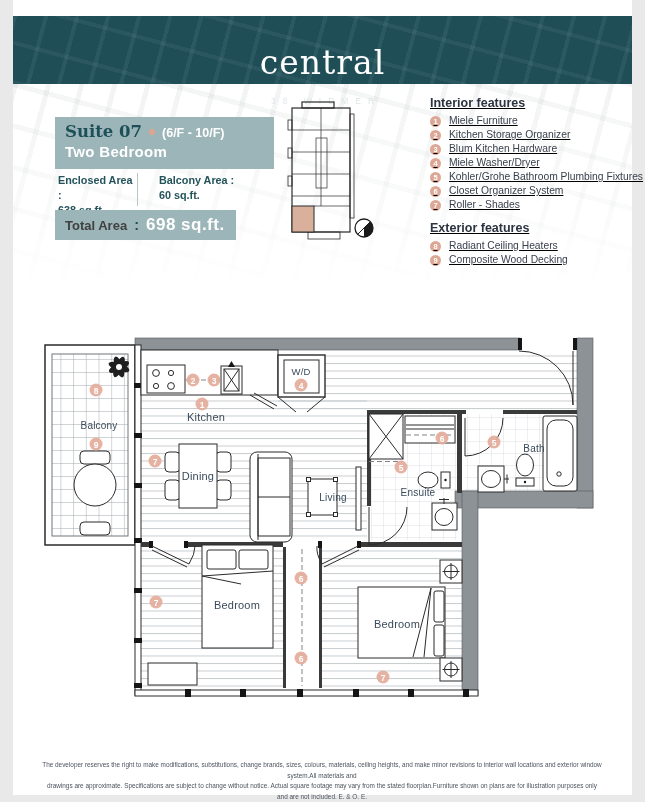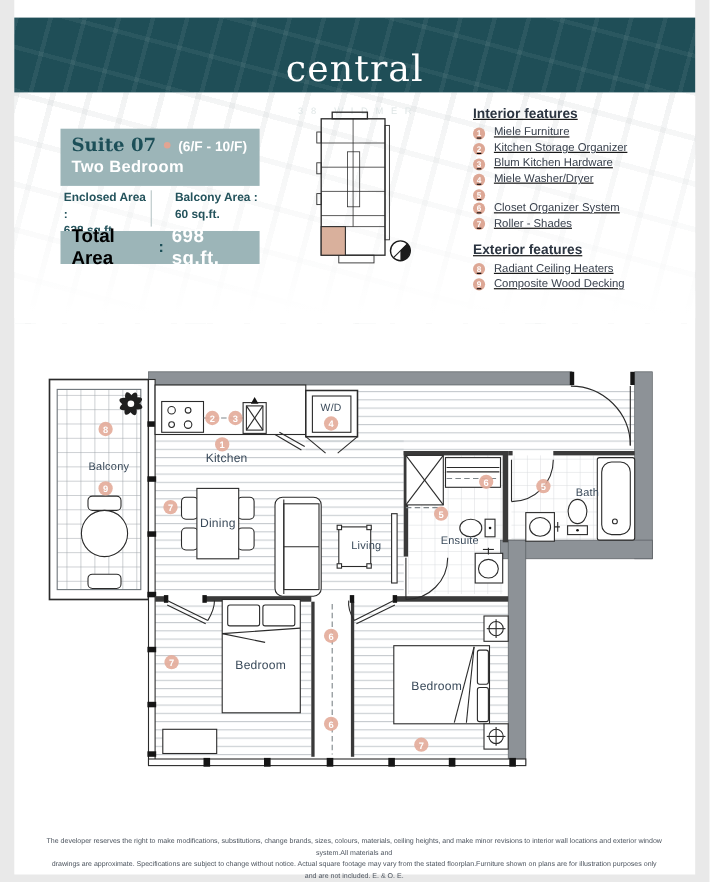--- a/index.html
+++ b/index.html
@@ -22,40 +22,40 @@
   
   .map-fade{
     position:absolute;left:13px;top:84px;width:619px;height:210px;pointer-events:none;
     background-image:
       linear-gradient(to bottom, rgba(255,255,255,0.45), rgba(255,255,255,0.75) 55%, #ffffff 96%),
       repeating-linear-gradient(105deg, rgba(90,105,110,0.14) 0 5px, transparent 5px 32px),
       repeating-linear-gradient(15deg, rgba(90,105,110,0.12) 0 5px, transparent 5px 40px);
   }
   
   .suite-box{
-    position:absolute;left:55px;top:117px;width:181px;height:52px;background:#9cb5b8;
+    position:absolute;left:55px;top:117px;width:219px;height:52px;background:#9cb5b8;
     padding:5px 10px;box-sizing:border-box;
   }
   .suite-row1{display:flex;align-items:baseline;gap:7px;}
   .suite-name{font-family:"DejaVu Serif", serif;font-weight:bold;font-size:16.5px;color:#1c4f58;}
   .suite-dot{width:6px;height:6px;border-radius:50%;background:#e2a492;align-self:center;}
   .suite-floors{font-size:12.5px;color:#ffffff;font-weight:bold;}
   .suite-type{font-size:15px;color:#ffffff;font-weight:bold;margin-top:2px;letter-spacing:.3px;}
   .areas{
     position:absolute;left:55px;top:173px;width:181px;height:33px;display:flex;
   }
   .area-col{flex:1;padding-left:3px;}
   .area-col.second{padding-left:19px;}
   .area-divider{width:1px;background:#b9c6c8;margin:0 2px;}
   .area-label,.area-value{font-size:10.8px;font-weight:bold;color:#24535c;line-height:15px;}
   .total-box{
     position:absolute;left:55px;top:210px;width:181px;height:30px;background:#9cb5b8;
     display:flex;align-items:center;padding:0 10px;box-sizing:border-box;gap:7px;
   }
-  .total-label{font-size:17px;font-weight:bold;color:#000000;}
+  .total-label{font-size:13px;font-weight:bold;color:#404040;}
   .total-colon{font-size:14.5px;font-weight:bold;color:#1c4f58;}
   .total-value{font-size:17px;font-weight:bold;color:#ffffff;letter-spacing:.5px;}
   
   .features{position:absolute;left:430px;top:96px;width:225px;text-decoration:underline;}
   .feat-title{font-size:12.5px;font-weight:bold;color:#2b3440;margin:0 0 4px 0;}
   .feat-title.second{margin-top:9px;}
   .feat-item{display:flex;align-items:flex-start;gap:8px;line-height:14px;white-space:nowrap;}
   .feat-num{
     flex:none;width:11px;height:11px;border-radius:50%;background:#dda795;color:#fff;
     font-size:7.5px;font-weight:bold;text-align:center;line-height:11px;margin-top:1.5px;
@@ -166,20 +166,21 @@
   <div class="feat-item">
       <span class="feat-num">3</span>
       <span class="feat-label">Blum Kitchen Hardware</span>
     </div>
   <div class="feat-item">
       <span class="feat-num">4</span>
       <span class="feat-label">Miele Washer/Dryer</span>
     </div>
   <div class="feat-item">
       <span class="feat-num">5</span>
+      <span class="feat-label">Kohler/Grohe Bathroom Plumbing Fixtures</span>
     </div>
   <div class="feat-item">
       <span class="feat-num">6</span>
       <span class="feat-label">Closet Organizer System</span>
     </div>
   <div class="feat-item">
       <span class="feat-num">7</span>
       <span class="feat-label">Roller - Shades</span>
     </div>
   <div class="feat-title second">Exterior features</div>

